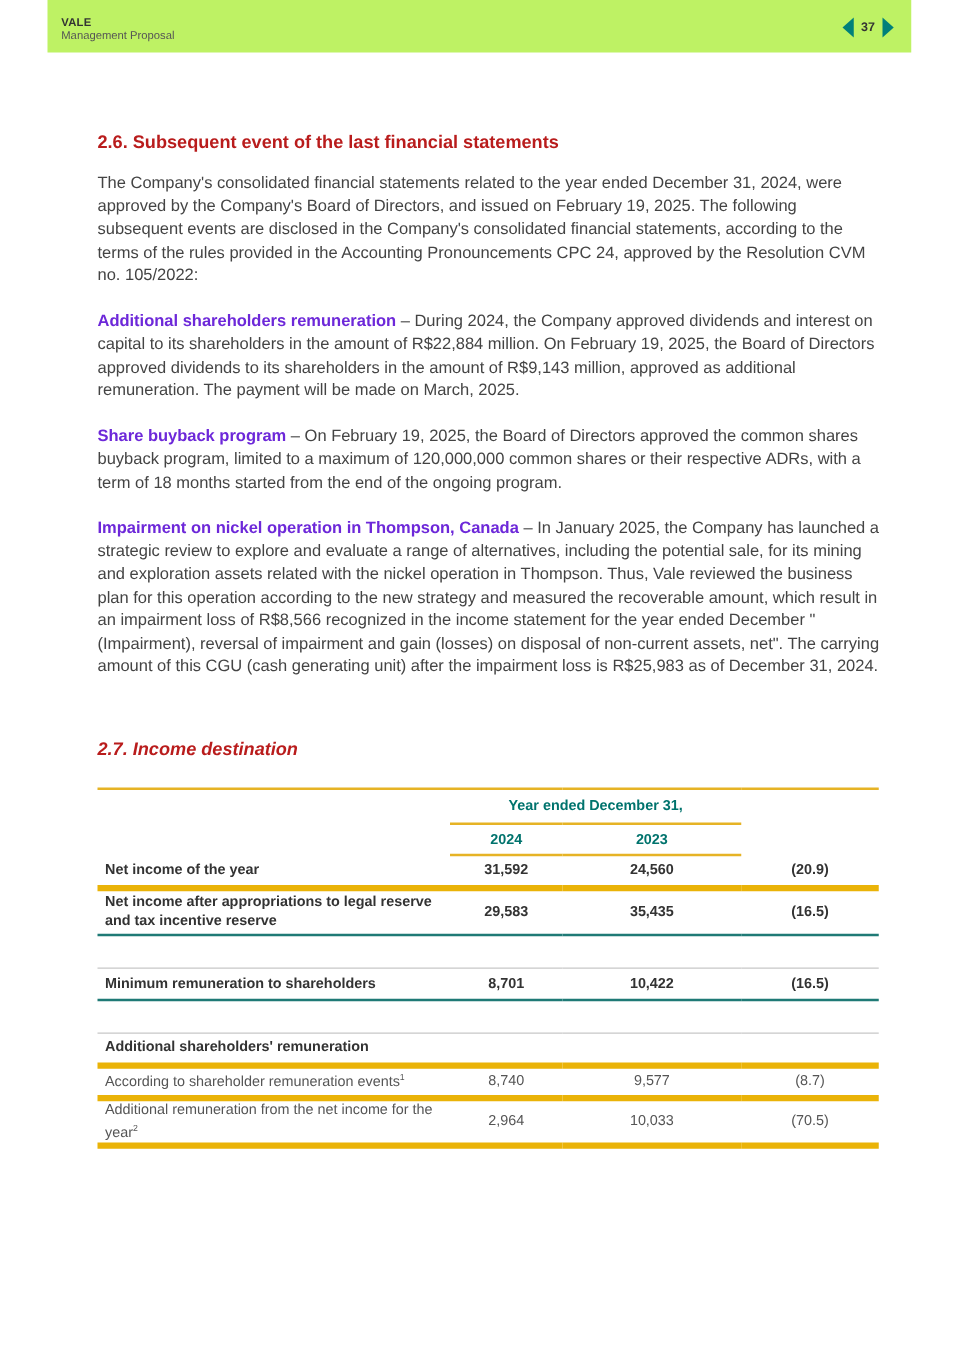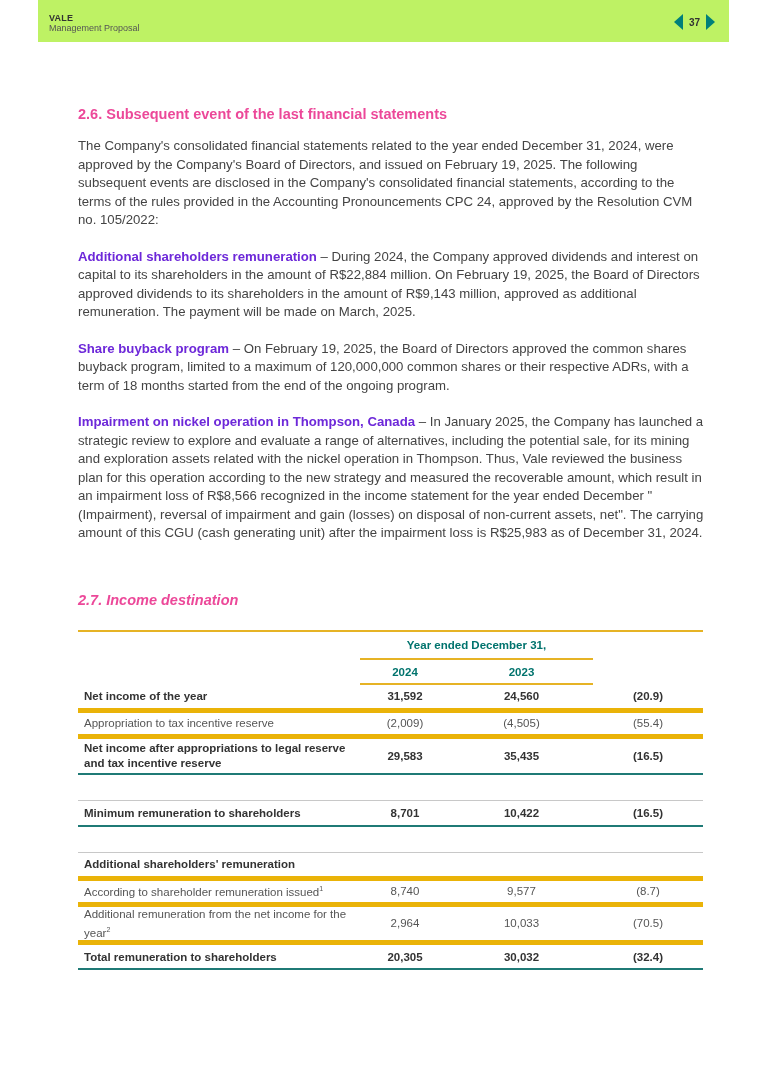--- a/index.html
+++ b/index.html
@@ -8,21 +8,21 @@
 
   .header { position: absolute; left: 38px; top: 0; width: 691px; height: 42px; background: #bef264; }
   .header .brand { position: absolute; left: 11px; top: 13px; font-size: 9px; font-weight: bold; color: #333; letter-spacing: 0.2px; }
   .header .subtitle { position: absolute; left: 11px; top: 23px; font-size: 9px; color: #555; }
   .pager { position: absolute; right: 14px; top: 14px; display: flex; align-items: center; gap: 3px; }
   .pager .arrow-left { width: 0; height: 0; border-top: 8px solid transparent; border-bottom: 8px solid transparent; border-right: 9px solid #00807a; cursor: pointer; }
   .pager .arrow-right { width: 0; height: 0; border-top: 8px solid transparent; border-bottom: 8px solid transparent; border-left: 9px solid #00807a; cursor: pointer; }
   .pager .num { font-size: 10px; font-weight: bold; color: #333; padding: 0 3px; }
 
   .content { position: absolute; left: 78px; top: 106px; width: 626px; }
-  h2 { font-size: 14.5px; font-weight: bold; color: #ec4899; margin-bottom: 15px; }
+  h2 { font-size: 14.5px; font-weight: bold; color: #b91c1c; margin-bottom: 15px; }
   p { font-size: 13.2px; line-height: 18.5px; color: #444; margin-bottom: 18px; }
   p b { color: #6d28d9; }
 
   h2.sec2 { position: absolute; left: 78px; top: 592px; font-style: italic; }
 
   table { position: absolute; left: 78px; top: 630px; width: 625px; border-collapse: collapse; font-size: 11.5px; }
   td { padding: 0 6px; vertical-align: middle; }
   td.num { text-align: center; }
   .hdr td { color: #00736d; font-weight: bold; }
   .gold-top { border-top: 2.5px solid #e6b325; }
@@ -77,26 +77,20 @@
     <td class="num" style="border-bottom:2.5px solid #e6b325">2023</td>
     <td></td>
   </tr>
 
   <tr class="bold grey-bot" style="height:26px">
     <td>Net income of the year</td>
     <td class="num">31,592</td>
     <td class="num">24,560</td>
     <td class="num">(20.9)</td>
   </tr>
-  <tr class="reg grey-bot" style="height:26px">
-    <td>Appropriation to tax incentive reserve</td>
-    <td class="num">(2,009)</td>
-    <td class="num">(4,505)</td>
-    <td class="num">(55.4)</td>
-  </tr>
   <tr class="bold teal-bot" style="height:38px">
     <td style="line-height:15px">Net income after appropriations to legal reserve and tax incentive reserve</td>
     <td class="num">29,583</td>
     <td class="num">35,435</td>
     <td class="num">(16.5)</td>
   </tr>
   <tr style="height:26px">
         <td colspan="4"></td>
       </tr>
   <tr class="bold grey-top teal-bot" style="height:26px">
@@ -105,31 +99,25 @@
     <td class="num">10,422</td>
     <td class="num">(16.5)</td>
   </tr>
   <tr style="height:26px">
         <td colspan="4"></td>
       </tr>
   <tr class="bold grey-top grey-bot" style="height:26px">
     <td colspan="4">Additional shareholders' remuneration</td>
   </tr>
   <tr class="reg grey-bot" style="height:26px">
-    <td><span>According to shareholder remuneration issued</span><sup>1</sup></td>
+    <td><span>According to shareholder remuneration events</span><sup>1</sup></td>
     <td class="num">8,740</td>
     <td class="num">9,577</td>
     <td class="num">(8.7)</td>
   </tr>
   <tr class="reg grey-bot" style="height:38px">
     <td style="line-height:15px"><span>Additional remuneration from the net income for the year</span><sup>2</sup></td>
     <td class="num">2,964</td>
     <td class="num">10,033</td>
     <td class="num">(70.5)</td>
   </tr>
-  <tr class="bold teal-bot" style="height:26px">
-    <td>Total remuneration to shareholders</td>
-    <td class="num">20,305</td>
-    <td class="num">30,032</td>
-    <td class="num">(32.4)</td>
-  </tr>
 </tbody>
   </table>
 
 </body></html>

